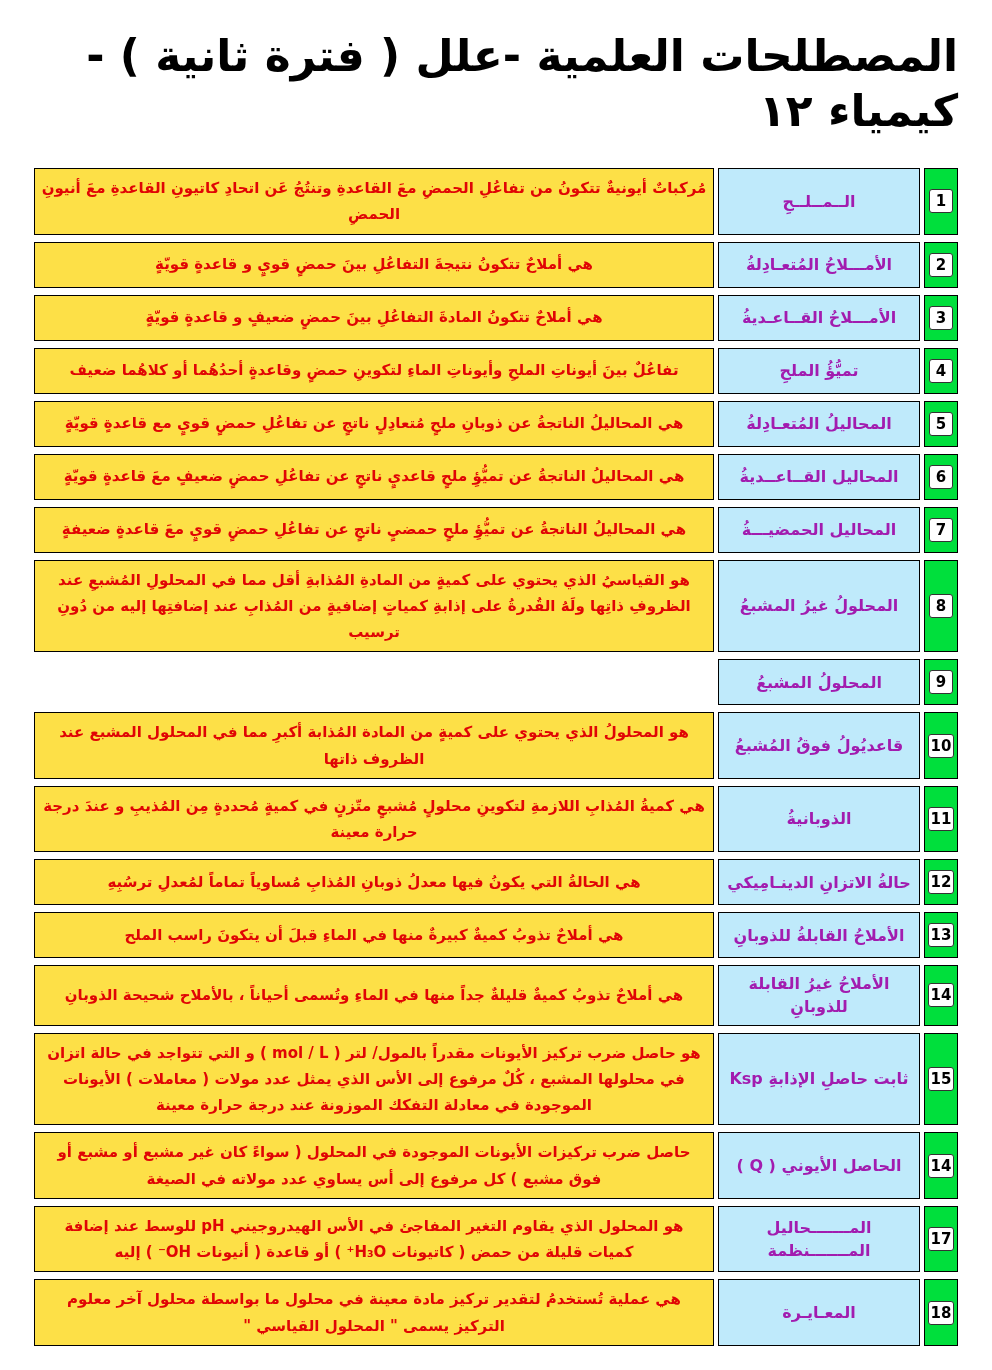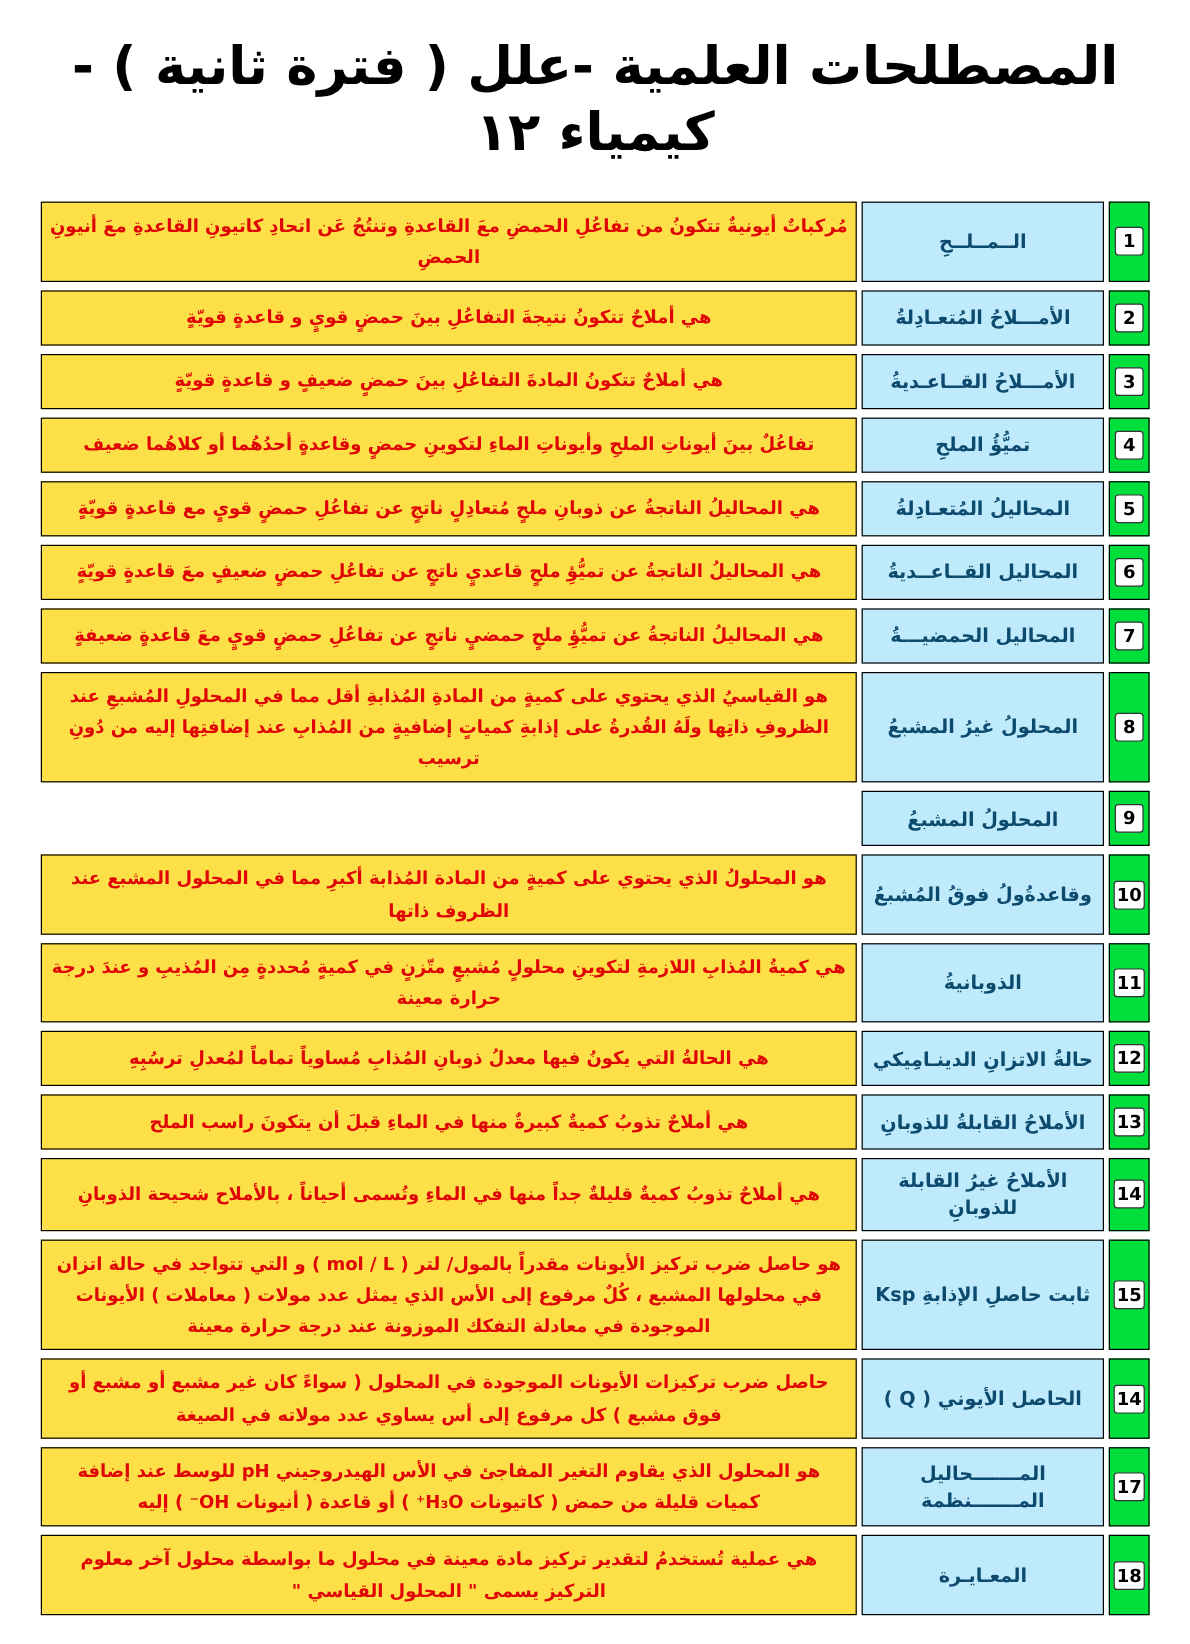--- a/index.html
+++ b/index.html
@@ -7,21 +7,21 @@
   body { font-family: "DejaVu Sans", sans-serif; }
   .page {
     width: 992px;
     min-height: 1370px;
     margin: 0 auto;
     padding: 14px 34px 24px 34px;
     direction: rtl;
     background: #ffffff;
   }
   .title {
-    text-align: center;
+    text-align: right;
     font-size: 44px;
     font-weight: 700;
     color: #000000;
     margin: 14px 0 30px 0;
     line-height: 1.25;
     letter-spacing: 0px;
   }
   .table {
     display: flex;
     flex-direction: column;
@@ -54,21 +54,21 @@
     justify-content: center;
     font-size: 15px;
     font-weight: 700;
     color: #000000;
     direction: ltr;
   }
   .term-cell {
     flex: 0 0 202px;
     background: #bfeafb;
     border: 1px solid #000000;
-    color: #0c4a6e;
+    color: #a21caf;
     font-weight: 700;
     font-size: 16px;
     line-height: 1.45;
     display: flex;
     align-items: center;
     justify-content: center;
     text-align: center;
     padding: 6px 8px;
     white-space: pre-line;
   }
@@ -152,21 +152,21 @@
       <div class="row">
         <div class="num-cell">
           <span class="num-box">9</span>
         </div>
         <div class="term-cell">المحلولُ المشبعُ</div>
       </div>
       <div class="row">
         <div class="num-cell">
           <span class="num-box">10</span>
         </div>
-        <div class="term-cell">وقاعدةُولُ فوقُ المُشبعُ</div>
+        <div class="term-cell">قاعديُولُ فوقُ المُشبعُ</div>
         <div class="def-cell">هو المحلولُ الذي يحتوي على كميةٍ من المادة المُذابة أكبرِ مما في المحلول المشبع عند الظروف ذاتها</div>
       </div>
       <div class="row">
         <div class="num-cell">
           <span class="num-box">11</span>
         </div>
         <div class="term-cell">الذوبانيةُ</div>
         <div class="def-cell">هي كميةُ المُذابِ اللازمةِ لتكوينِ محلولٍ مُشبعٍ متّزنٍ في كميةٍ مُحددةٍ مِن المُذيبِ و عندَ درجة حرارة معينة</div>
       </div>
       <div class="row">

